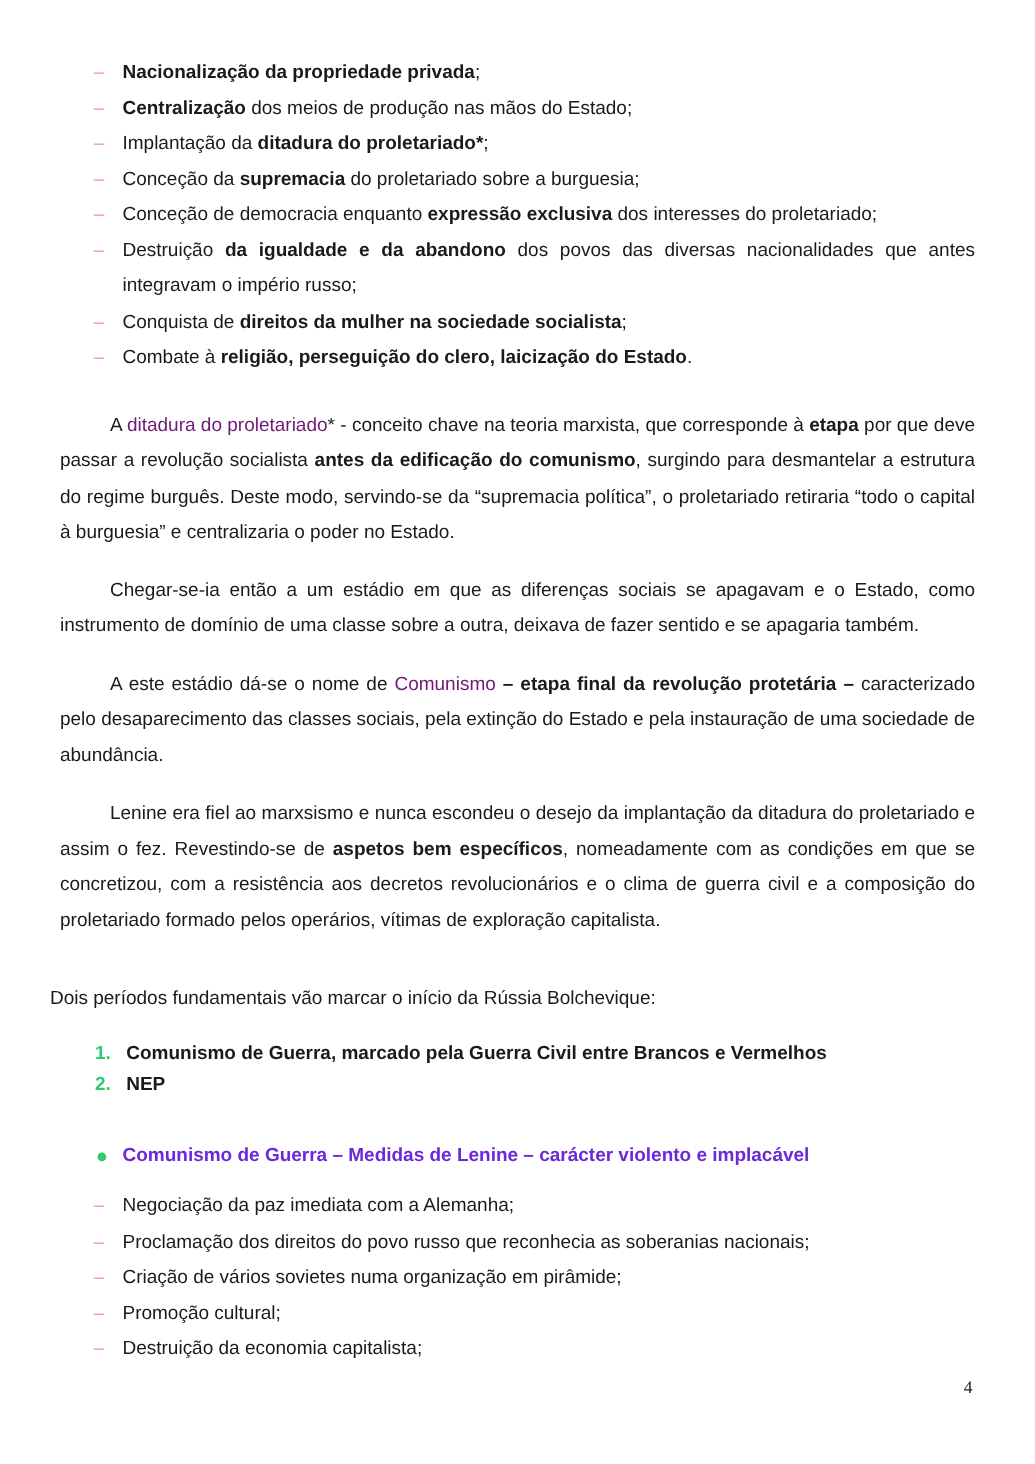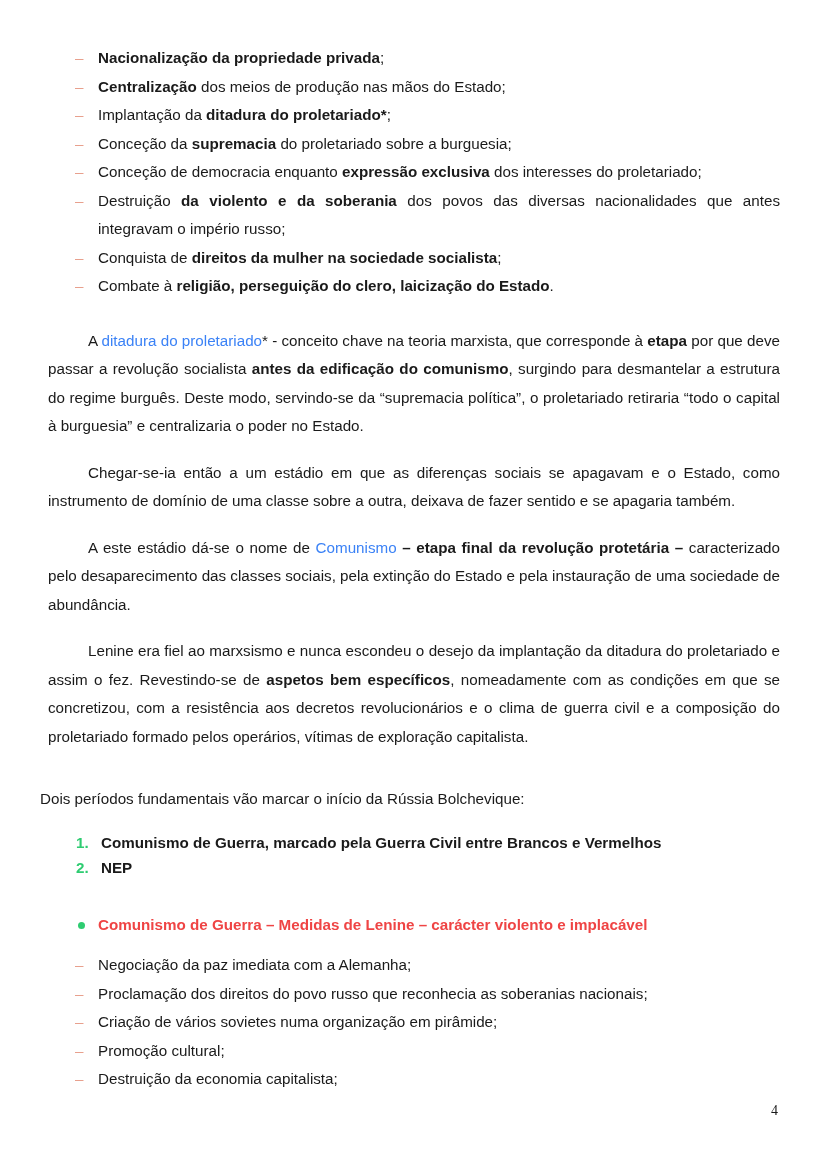--- a/index.html
+++ b/index.html
@@ -99,37 +99,37 @@
     user-select: none;
   }
 
   
   .dot-item {
     position: relative;
     padding-left: 50px;
     font-size: 15.2px;
     line-height: 28.5px;
     font-weight: bold;
-    color: #ef4444;
+    color: #6d28d9;
   }
 
   .dot-item > .marker {
     position: absolute;
     left: 30px;
     top: 11px;
     width: 7px;
     height: 7px;
     border-radius: 50%;
     background: #2ECC71;
     user-select: none;
   }
 
   
   b, .b { font-weight: bold; }
-  .hl { color: #3b82f6; }
+  .hl { color: #701a75; }
 
   
   .gap-12 { height: 12px; }
   .gap-16 { height: 16px; }
   .gap-18 { height: 18px; }
   .gap-22 { height: 22px; }
   .gap-26 { height: 26px; }
   .gap-30 { height: 30px; }
 
   
@@ -149,21 +149,21 @@
 
 <div class="page">
   <div class="content" style="top:44px;">
 
     <ul class="dash-list" id="top-list">
         <li class="dash-item"><span class="marker">–</span><span class="b">Nacionalização da propriedade privada</span><span>;</span></li>
         <li class="dash-item"><span class="marker">–</span><span class="b">Centralização</span><span> dos meios de produção nas mãos do Estado;</span></li>
         <li class="dash-item"><span class="marker">–</span><span>Implantação da </span><span class="b">ditadura do proletariado*</span><span>;</span></li>
         <li class="dash-item"><span class="marker">–</span><span>Conceção da </span><span class="b">supremacia</span><span> do proletariado sobre a burguesia;</span></li>
         <li class="dash-item"><span class="marker">–</span><span>Conceção de democracia enquanto </span><span class="b">expressão exclusiva</span><span> dos interesses do proletariado;</span></li>
-        <li class="dash-item"><span class="marker">–</span><span>Destruição </span><span class="b">da violento e da soberania</span><span> dos povos das diversas nacionalidades que antes integravam o império russo;</span></li>
+        <li class="dash-item"><span class="marker">–</span><span>Destruição </span><span class="b">da igualdade e da abandono</span><span> dos povos das diversas nacionalidades que antes integravam o império russo;</span></li>
         <li class="dash-item"><span class="marker">–</span><span>Conquista de </span><span class="b">direitos da mulher na sociedade socialista</span><span>;</span></li>
         <li class="dash-item"><span class="marker">–</span><span>Combate à </span><span class="b">religião, perseguição do clero, laicização do Estado</span><span>.</span></li>
       </ul>
 
     <div class="gap-26"></div>
 
     <p class="para indent" id="p1"><span>A </span><span class="hl">ditadura do proletariado</span><span>* - conceito chave na teoria marxista, que corresponde à </span><span class="b">etapa</span><span> por que deve passar a revolução socialista </span><span class="b">antes da edificação do comunismo</span><span>, surgindo para desmantelar a estrutura do regime burguês. Deste modo, servindo-se da “supremacia política”, o proletariado retiraria “todo o capital à burguesia” e centralizaria o poder no Estado.</span></p>
 
     <div class="gap-18"></div>
 

